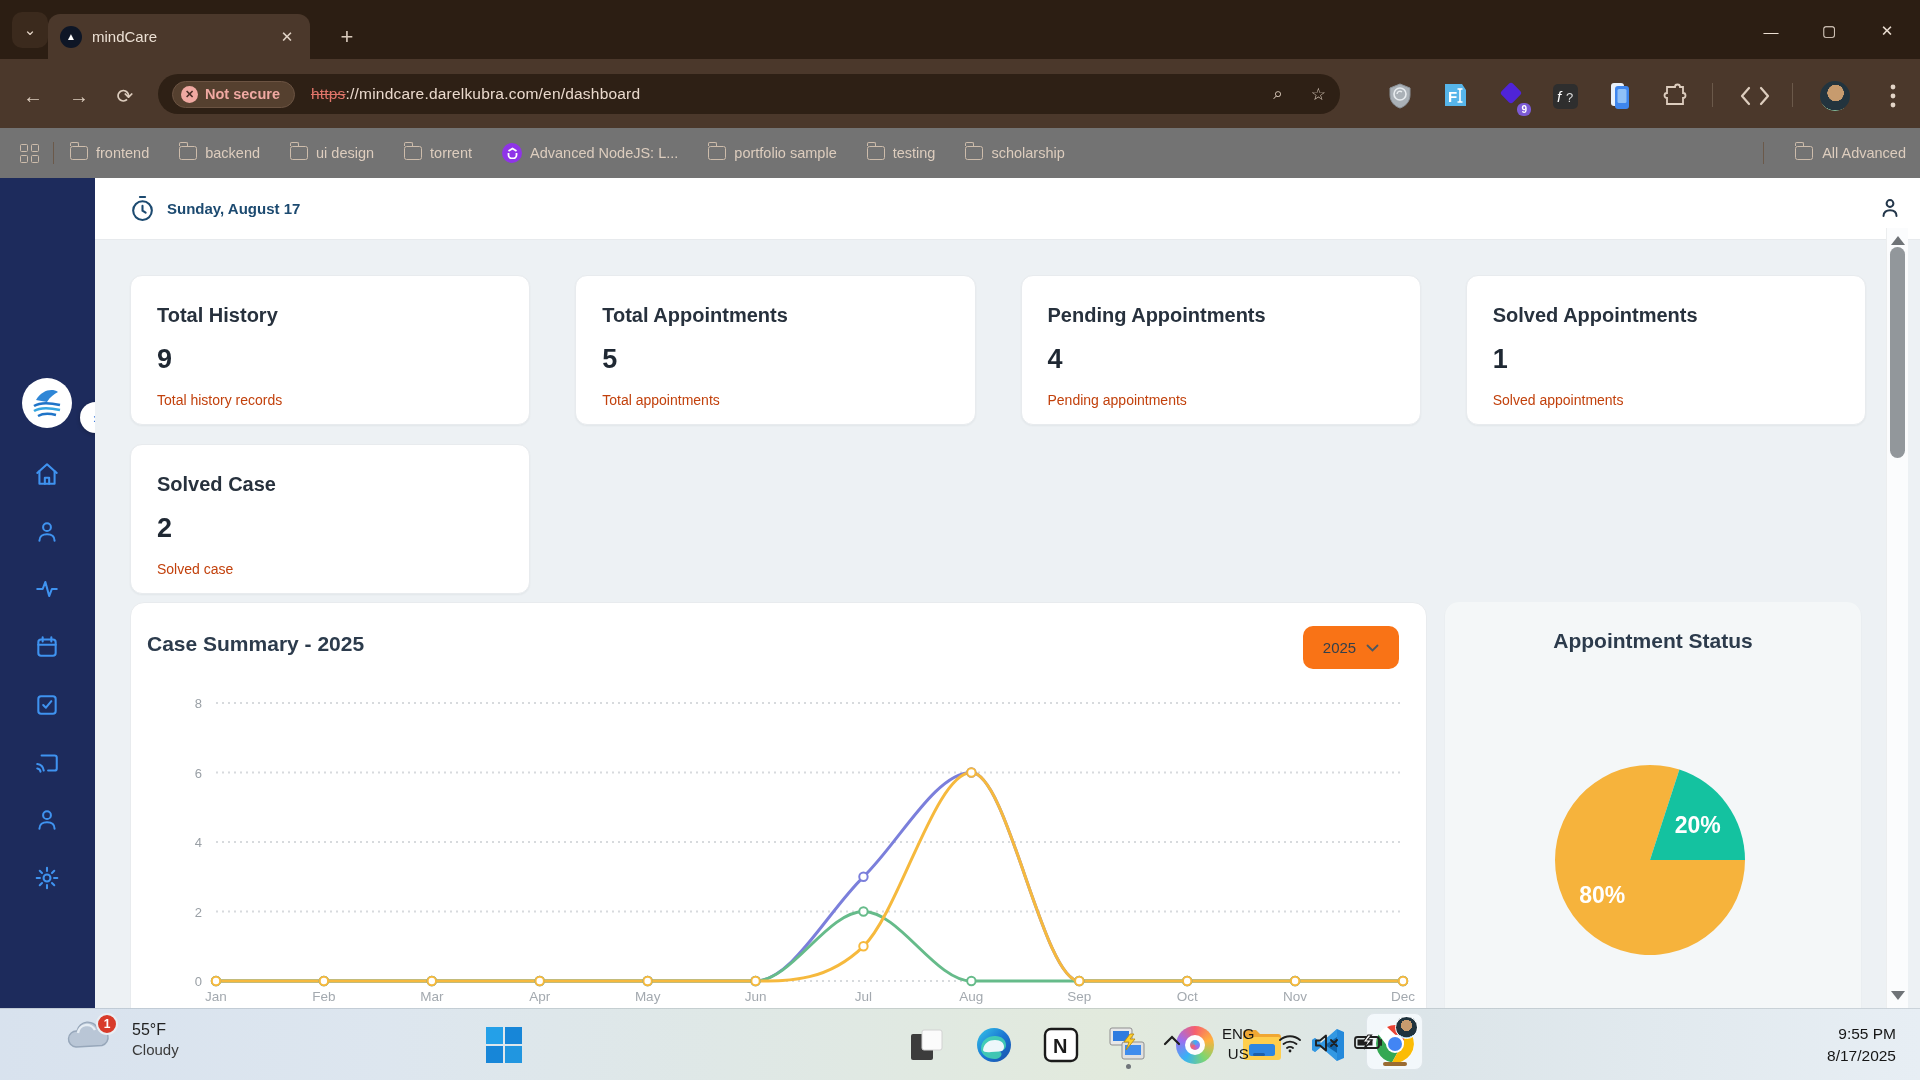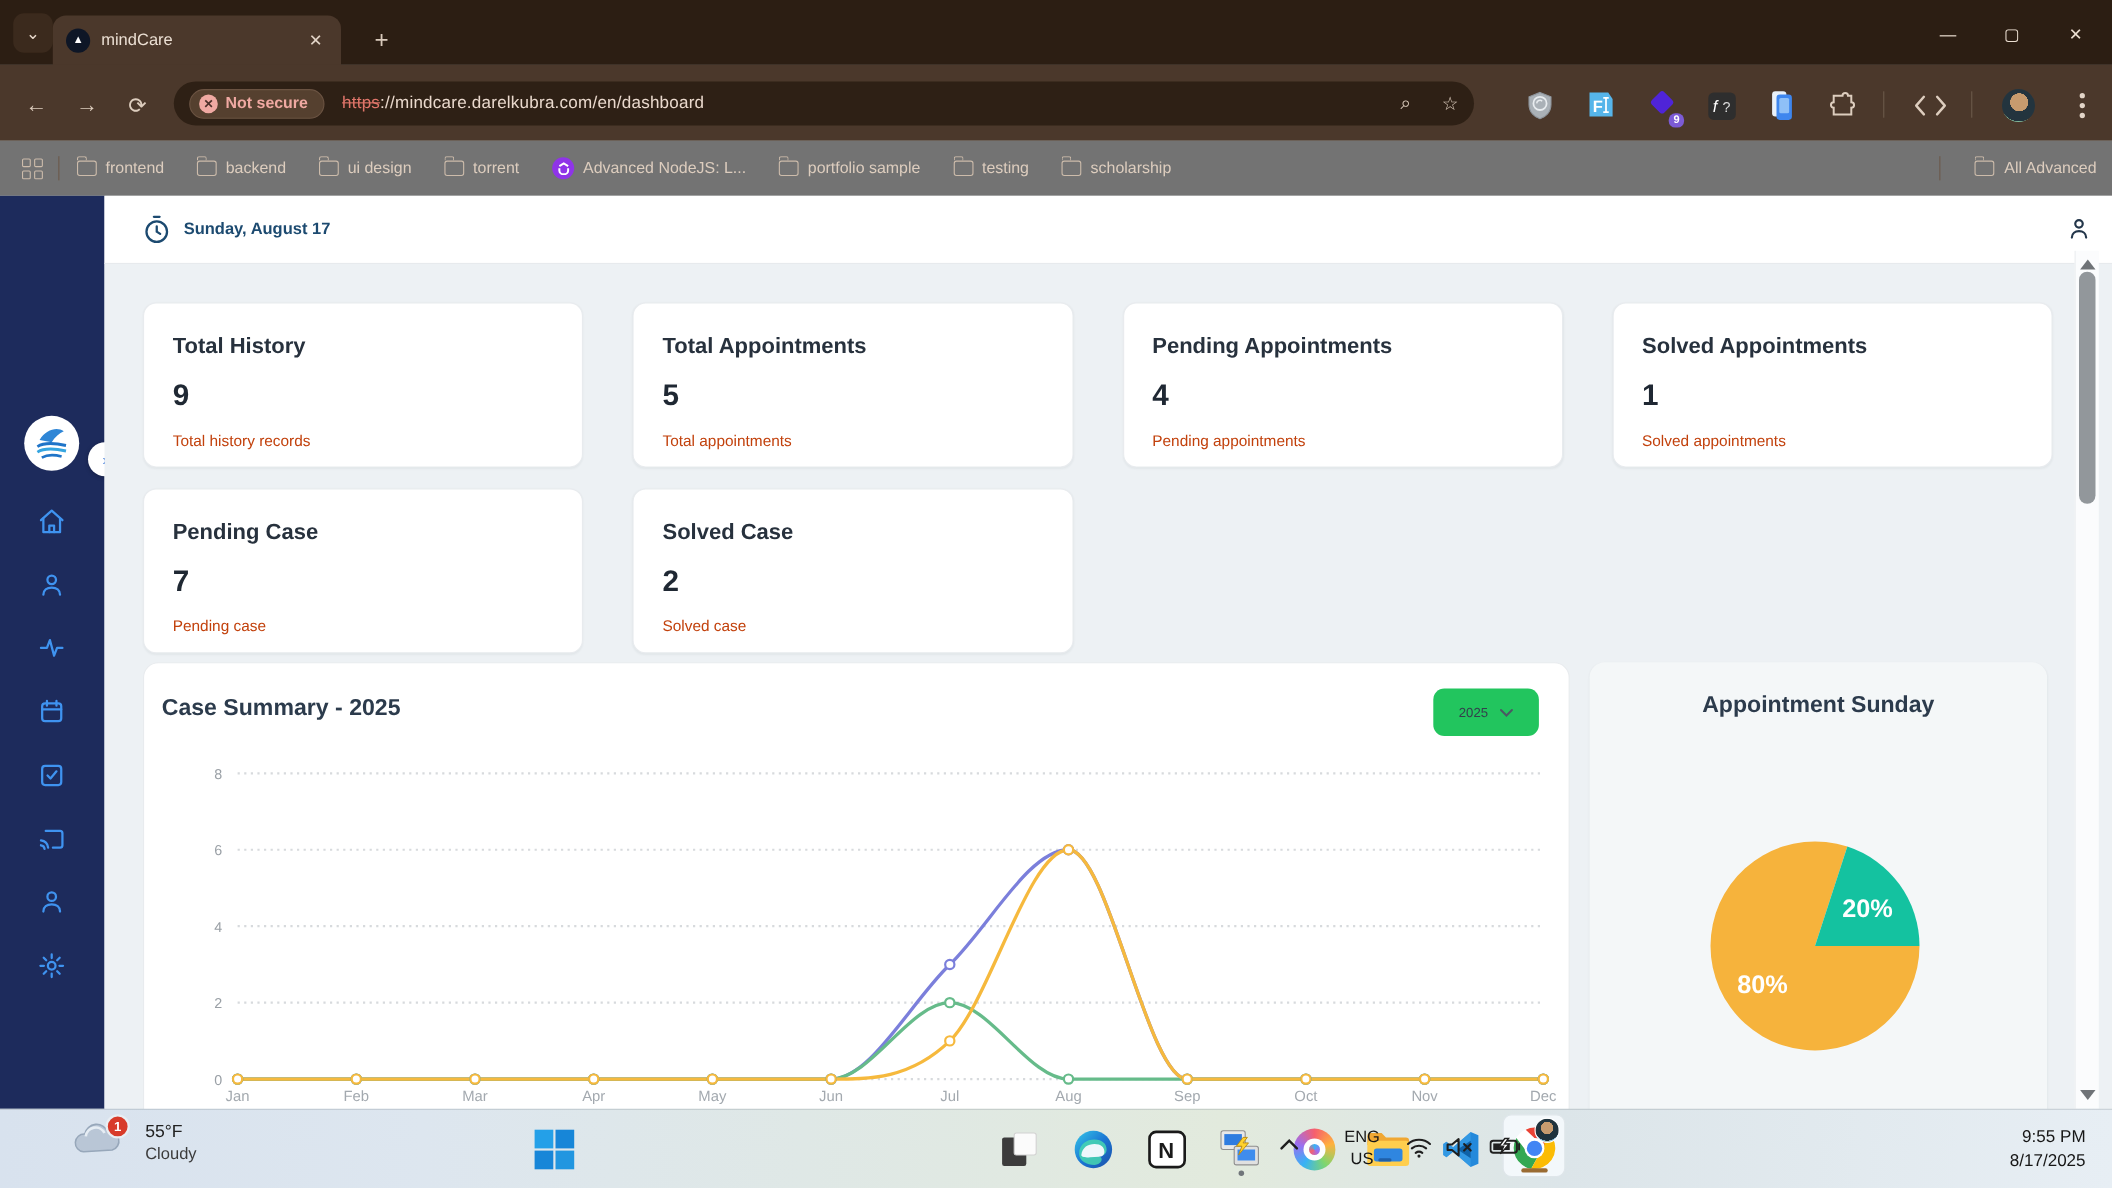--- a/index.html
+++ b/index.html
@@ -55,21 +55,21 @@
 
   .card { background:#fff; border:1px solid #e8ebee; border-radius:12px; box-shadow:0 1px 2px rgba(20,30,40,.05); padding:28px 26px; }
   #cards-grid { position:absolute; left:35px; top:35px; width:1736px; display:grid; grid-template-columns:repeat(4,1fr); grid-column-gap:45px; grid-row-gap:19px; }
   .card { height:150px; }
   .card .c-title { font-size:20px; font-weight:bold; color:#27313d; }
   .card .c-value { font-size:27px; font-weight:bold; color:#1f2833; margin-top:17px; }
   .card .c-sub { font-size:14px; color:#c2410c; margin-top:17px; }
 
   #case-panel { position:absolute; left:35px; top:362px; width:1297px; height:450px; background:#fff; border:1px solid #e8ebee; border-radius:14px; overflow:hidden; }
   #case-title { position:absolute; left:16px; top:29px; font-size:21px; font-weight:bold; color:#2c3b4c; }
-  #year-select { position:absolute; right:27px; top:23px; width:96px; height:43px; background:#22c55e; border-radius:10px; display:flex; align-items:center; justify-content:center; gap:10px; color:#33404c; font-size:12px; }
+  #year-select { position:absolute; right:27px; top:23px; width:96px; height:43px; background:#f97316; border-radius:10px; display:flex; align-items:center; justify-content:center; gap:10px; color:#33404c; font-size:15px; }
   #year-select svg { stroke:#4b5863; }
 
   #pie-panel { position:absolute; left:1350px; top:362px; width:416px; height:450px; background:#f4f7f8; border-radius:14px; box-shadow:0 1px 2px rgba(20,30,40,.05); }
   #pie-title { position:absolute; top:27px; width:100%; text-align:center; font-size:21px; font-weight:bold; color:#2c3b4c; }
 
   
   #pg-scroll { position:absolute; left:1886px; top:228px; width:22px; height:780px; background:#fbfcfd; border-left:1px solid #eceeef; }
   .sc-arrow { position:absolute; left:4px; width:0; height:0; border-left:7px solid transparent; border-right:7px solid transparent; }
   #sc-up { top:8px; border-bottom:9px solid #6f7377; }
   #sc-down { bottom:8px; border-top:9px solid #6f7377; }
@@ -336,25 +336,20 @@
     </div>
     <div class="card">
       <div class="c-title">Pending Appointments</div>
         <div class="c-value">4</div>
         <div class="c-sub">Pending appointments</div>
     </div>
     <div class="card">
       <div class="c-title">Solved Appointments</div>
         <div class="c-value">1</div>
         <div class="c-sub">Solved appointments</div>
-    </div>
-    <div class="card">
-      <div class="c-title">Pending Case</div>
-        <div class="c-value">7</div>
-        <div class="c-sub">Pending case</div>
     </div>
     <div class="card">
       <div class="c-title">Solved Case</div>
         <div class="c-value">2</div>
         <div class="c-sub">Solved case</div>
     </div>
   </div>
 
   <div id="case-panel">
     <div id="case-title">Case Summary - 2025</div>
@@ -423,21 +418,21 @@
         <circle cx="732.4545454545455" cy="343.25" r="4.2" fill="#fff" stroke="#f6b93d" stroke-width="2"></circle>
         <circle cx="840.3636363636364" cy="169.5" r="4.2" fill="#fff" stroke="#f6b93d" stroke-width="2"></circle>
         <circle cx="948.2727272727273" cy="378" r="4.2" fill="#fff" stroke="#f6b93d" stroke-width="2"></circle>
         <circle cx="1056.181818181818" cy="378" r="4.2" fill="#fff" stroke="#f6b93d" stroke-width="2"></circle>
         <circle cx="1164.090909090909" cy="378" r="4.2" fill="#fff" stroke="#f6b93d" stroke-width="2"></circle>
         <circle cx="1272" cy="378" r="4.2" fill="#fff" stroke="#f6b93d" stroke-width="2"></circle>
       </svg>
   </div>
 
   <div id="pie-panel">
-    <div id="pie-title">Appointment Sunday</div>
+    <div id="pie-title">Appointment Status</div>
     <svg id="pie-chart" width="416" height="450" style="position:absolute;left:0;top:0;">
         <path d="M205,258 L300.0,258.0 A95,95 0 1 1 234.4,167.6 Z" fill="#f6b33c"></path>
         <text x="157.3" y="300.6" text-anchor="middle" font-size="23" font-weight="bold" fill="#ffffff">80%</text>
         <path d="M205,258 L234.4,167.6 A95,95 0 0 1 300.0,258.0 Z" fill="#14c2a0"></path>
         <text x="252.7" y="231.4" text-anchor="middle" font-size="23" font-weight="bold" fill="#ffffff">20%</text>
       </svg>
   </div>
 </div>
 
 <div id="pg-scroll">

